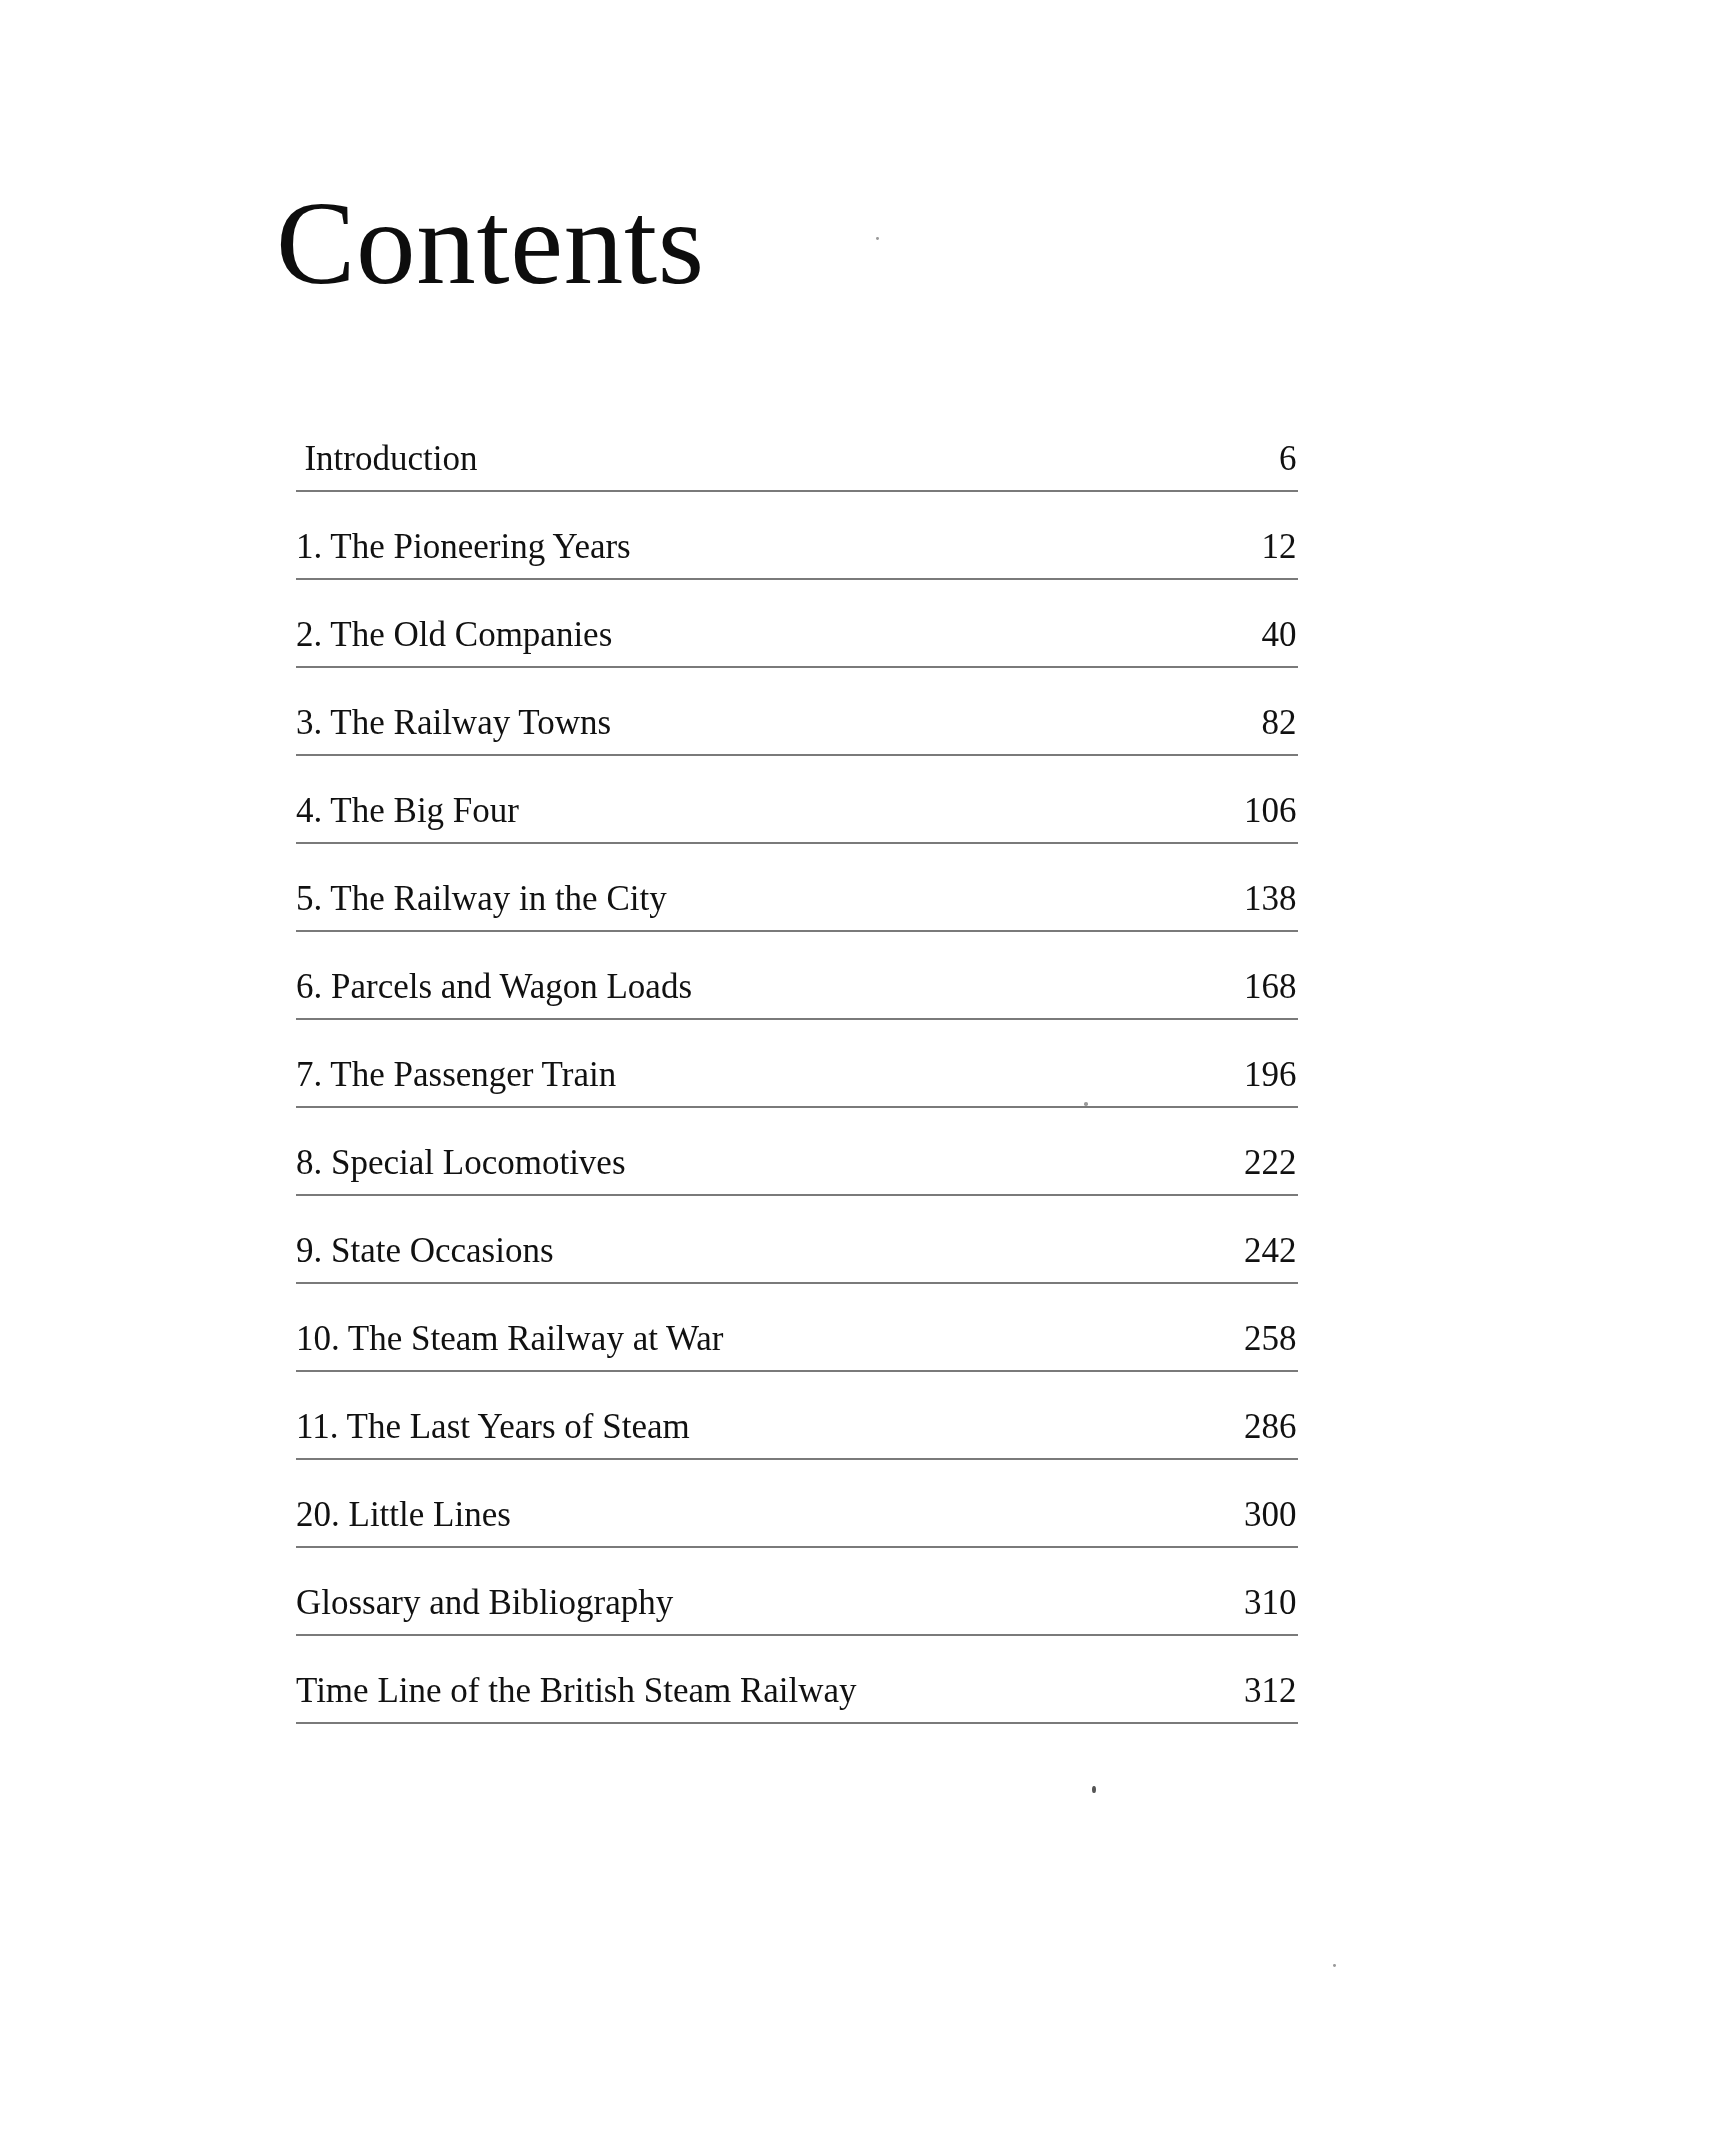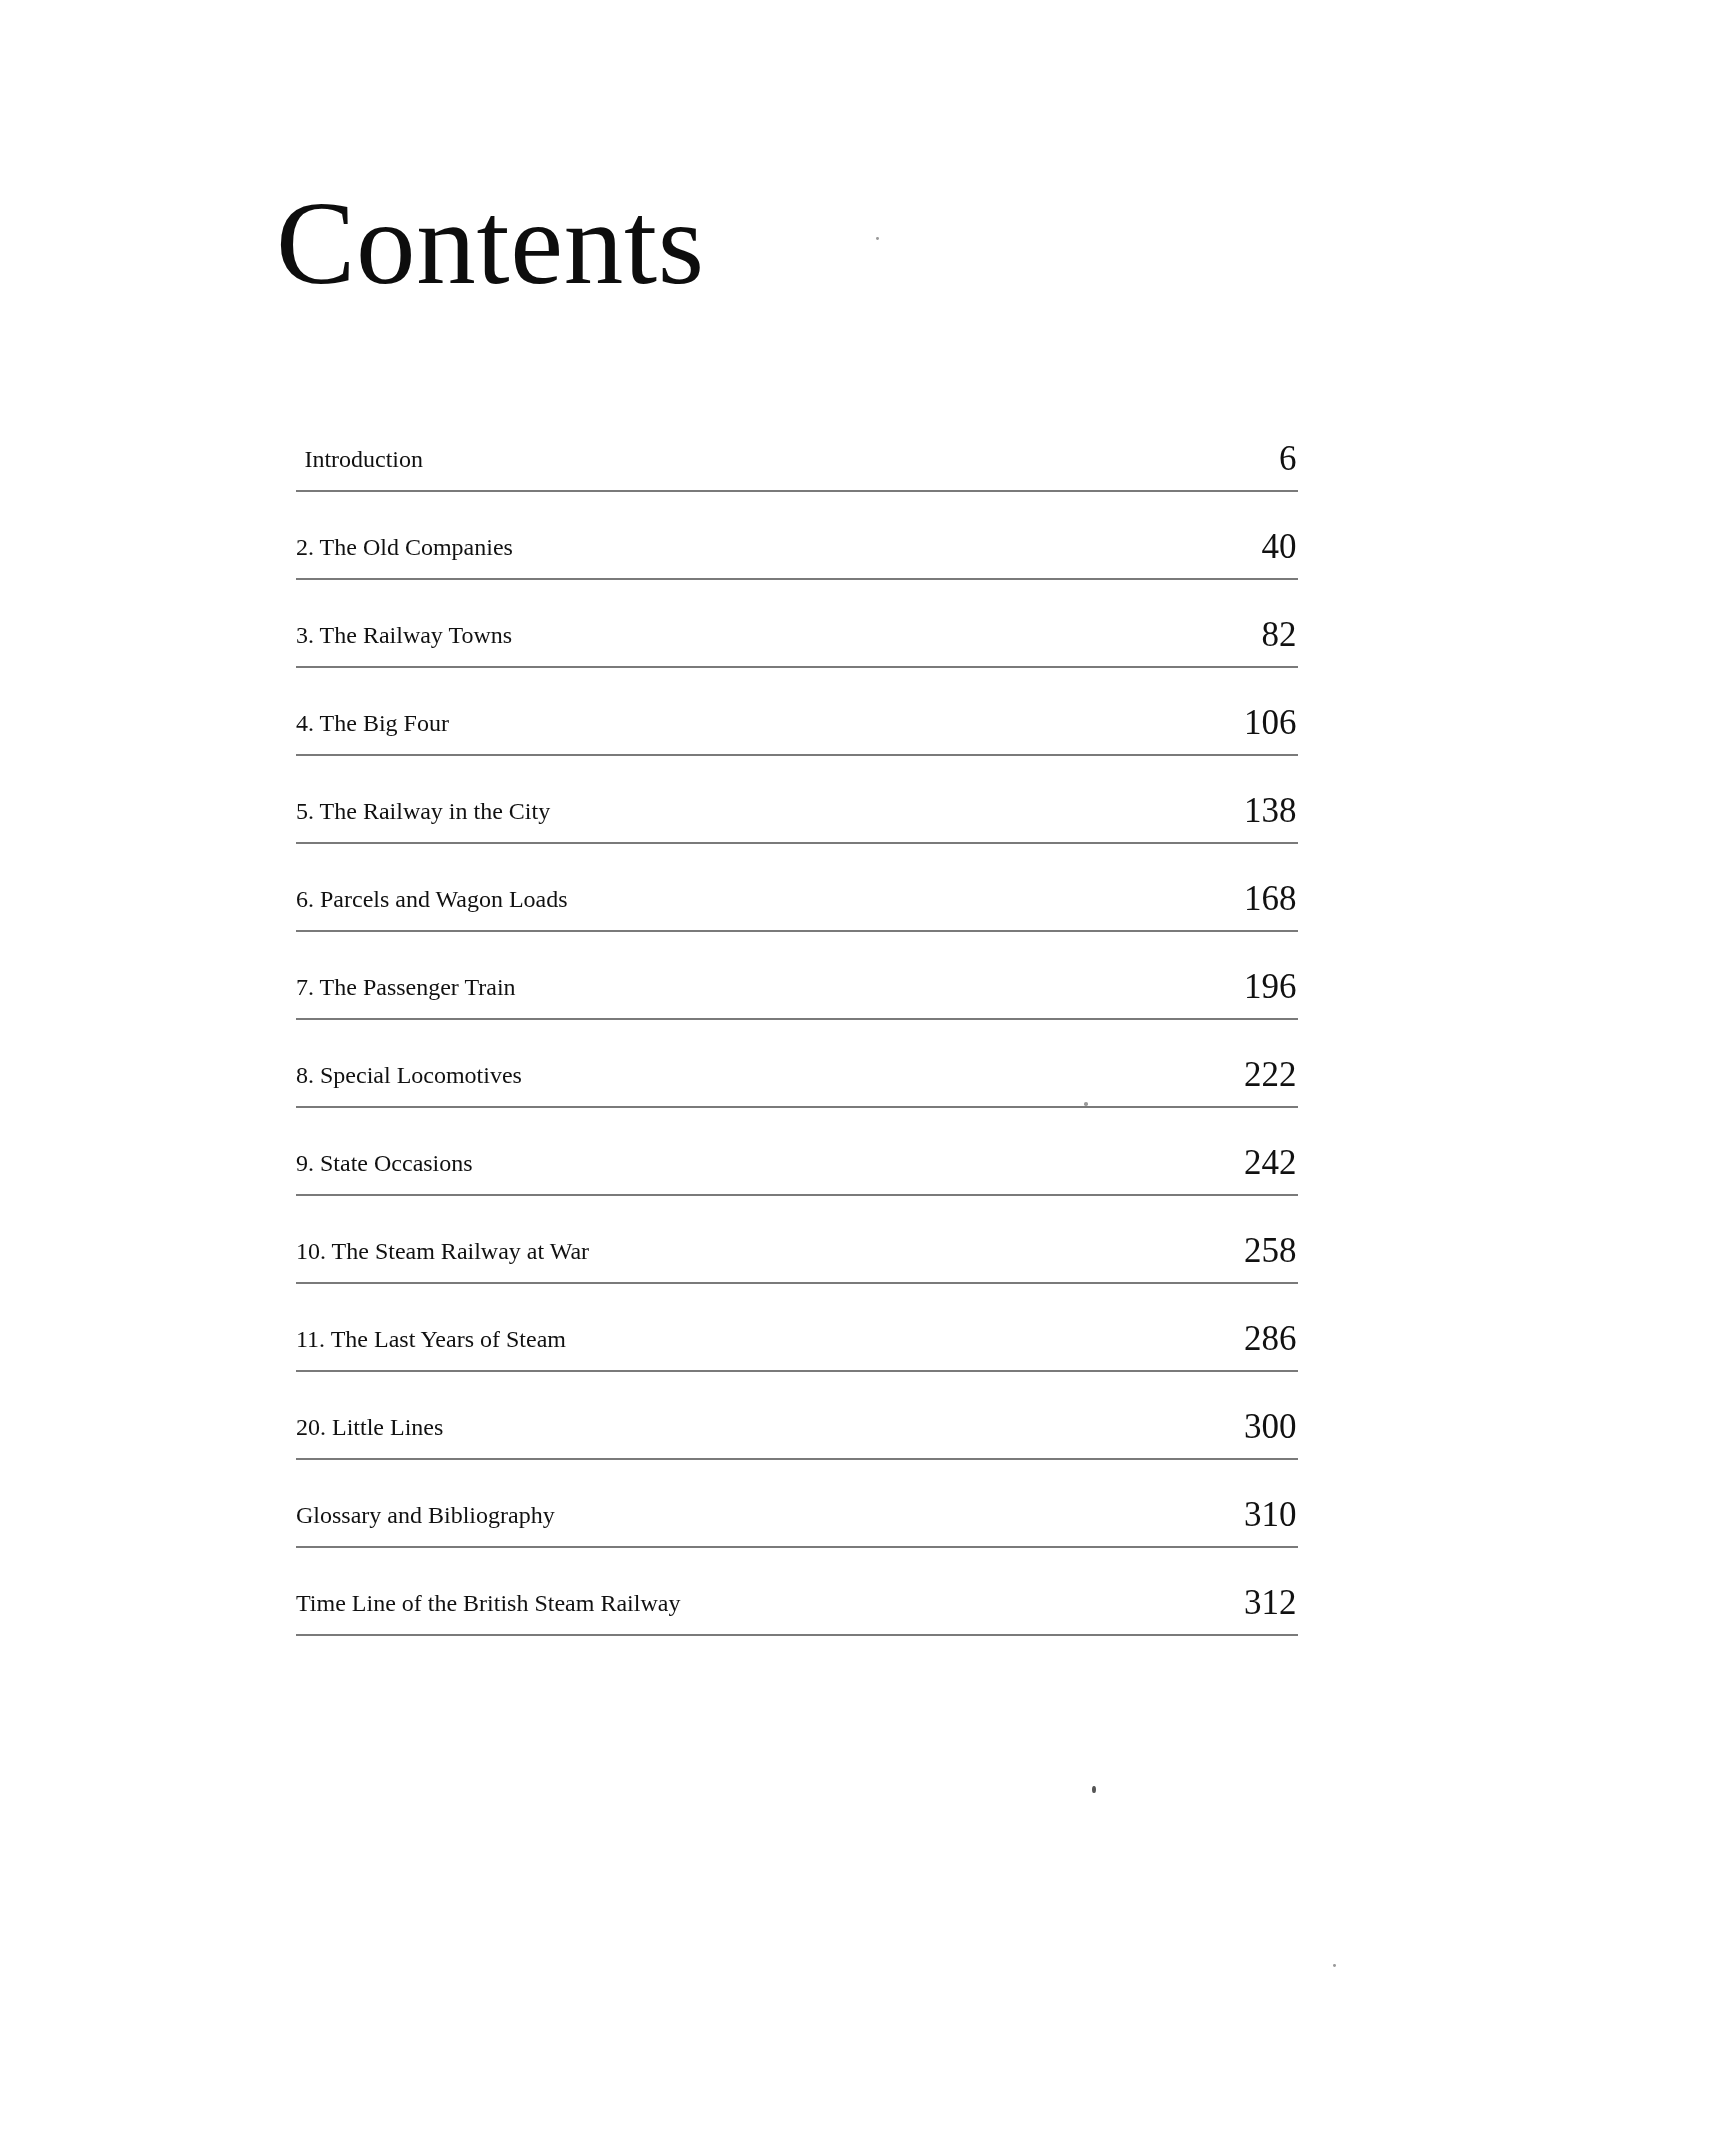--- a/index.html
+++ b/index.html
@@ -42,21 +42,21 @@
       border-bottom: 2.1px solid #7a7a7a;
       margin-bottom: 0;
     }
     .toc-row + .toc-row {
       margin-top: 0;
     }
     .toc-title {
       position: absolute;
       left: 0;
       bottom: 9.8px;
-      font-size: 24px;
+      font-size: 35px;
       line-height: 42px;
       color: #111111;
       white-space: nowrap;
       cursor: pointer;
     }
     .toc-title.indent {
       left: 8.4px;
     }
     .toc-page {
       position: absolute;
@@ -76,20 +76,24 @@
   </style>
 </head>
 <body>
 
 <h1 class="page-title">Contents</h1>
 
 <ul class="toc">
   <li class="toc-row">
     <span class="toc-title indent">Introduction</span>
     <span class="toc-page">6</span>
+  </li>
+  <li class="toc-row">
+    <span class="toc-title">1. The Pioneering Years</span>
+    <span class="toc-page">12</span>
   </li>
   <li class="toc-row">
     <span class="toc-title">2. The Old Companies</span>
     <span class="toc-page">40</span>
   </li>
   <li class="toc-row">
     <span class="toc-title">3. The Railway Towns</span>
     <span class="toc-page">82</span>
   </li>
   <li class="toc-row">

